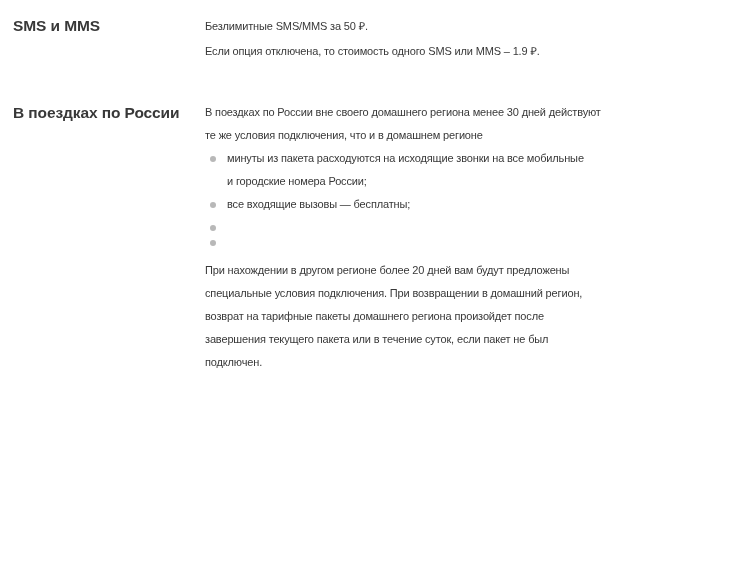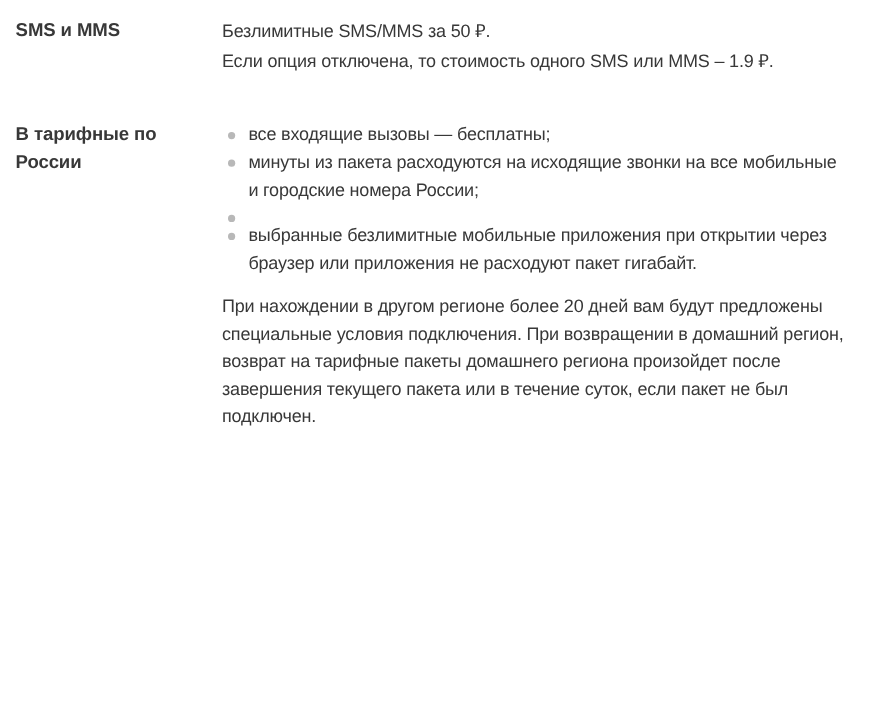--- a/index.html
+++ b/index.html
@@ -23,24 +23,25 @@
 
   .label {
     font-weight: bold;
     font-size: 15.5px;
     line-height: 23px;
     letter-spacing: -0.1px;
     color: var(--text_color, #383838);
   }
 
   .content {
-    font-size: 15px;
+    font-size: 11px;
     line-height: 23px;
     letter-spacing: -0.15px;
     max-width: 556px;
+    margin-left: 20px;
   }
   .content-s1 { line-height: 25px; }
 
   .para { white-space: pre-line; }
   .content-s1 .para + .para { margin-top: 24px; }
 
   .bullets { list-style: none; }
   .bullet-item { display: flex; align-items: flex-start; }
   .dot {
     flex: 0 0 auto;
@@ -60,39 +61,39 @@
 
   <section class="section">
     <div class="label">SMS и MMS</div>
     <div class="content content-s1">
       <p class="para">Безлимитные SMS/MMS за 50 ₽.
 Если опция отключена, то стоимость одного SMS или MMS – 1.9 ₽.</p>
     </div>
   </section>
 
   <section class="section">
-    <div class="label">В тарифные по России</div>
+    <div class="label">В поездках по России</div>
     <div class="content">
+      <p class="para">В поездках по России вне своего домашнего региона менее 30 дней действуют
+те же условия подключения, что и в домашнем регионе</p>
       <ul class="bullets">
-        <li class="bullet-item">
-          <span class="dot"></span>
-          <span class="bullet-text">все входящие вызовы — бесплатны;</span>
-        </li>
         <li class="bullet-item">
           <span class="dot"></span>
           <span class="bullet-text">минуты из пакета расходуются на исходящие звонки на все мобильные
 и городские номера России;</span>
         </li>
         <li class="bullet-item">
           <span class="dot"></span>
+          <span class="bullet-text">все входящие вызовы — бесплатны;</span>
         </li>
         <li class="bullet-item">
           <span class="dot"></span>
-          <span class="bullet-text">выбранные безлимитные мобильные приложения при открытии через
-браузер или приложения не расходуют пакет гигабайт.</span>
+        </li>
+        <li class="bullet-item">
+          <span class="dot"></span>
         </li>
       </ul>
       <p class="para outro">При нахождении в другом регионе более 20 дней вам будут предложены
 специальные условия подключения. При возвращении в домашний регион,
 возврат на тарифные пакеты домашнего региона произойдет после
 завершения текущего пакета или в течение суток, если пакет не был
 подключен.</p>
     </div>
   </section>
 

